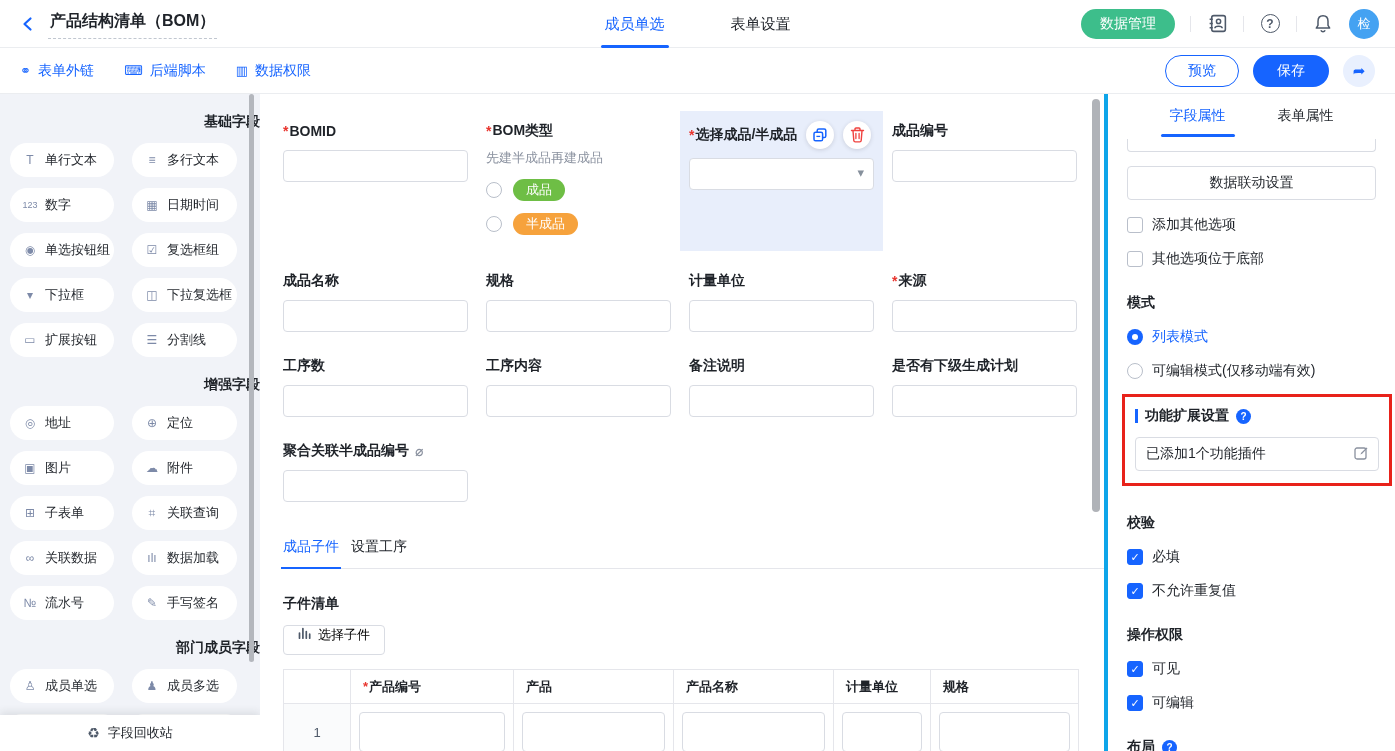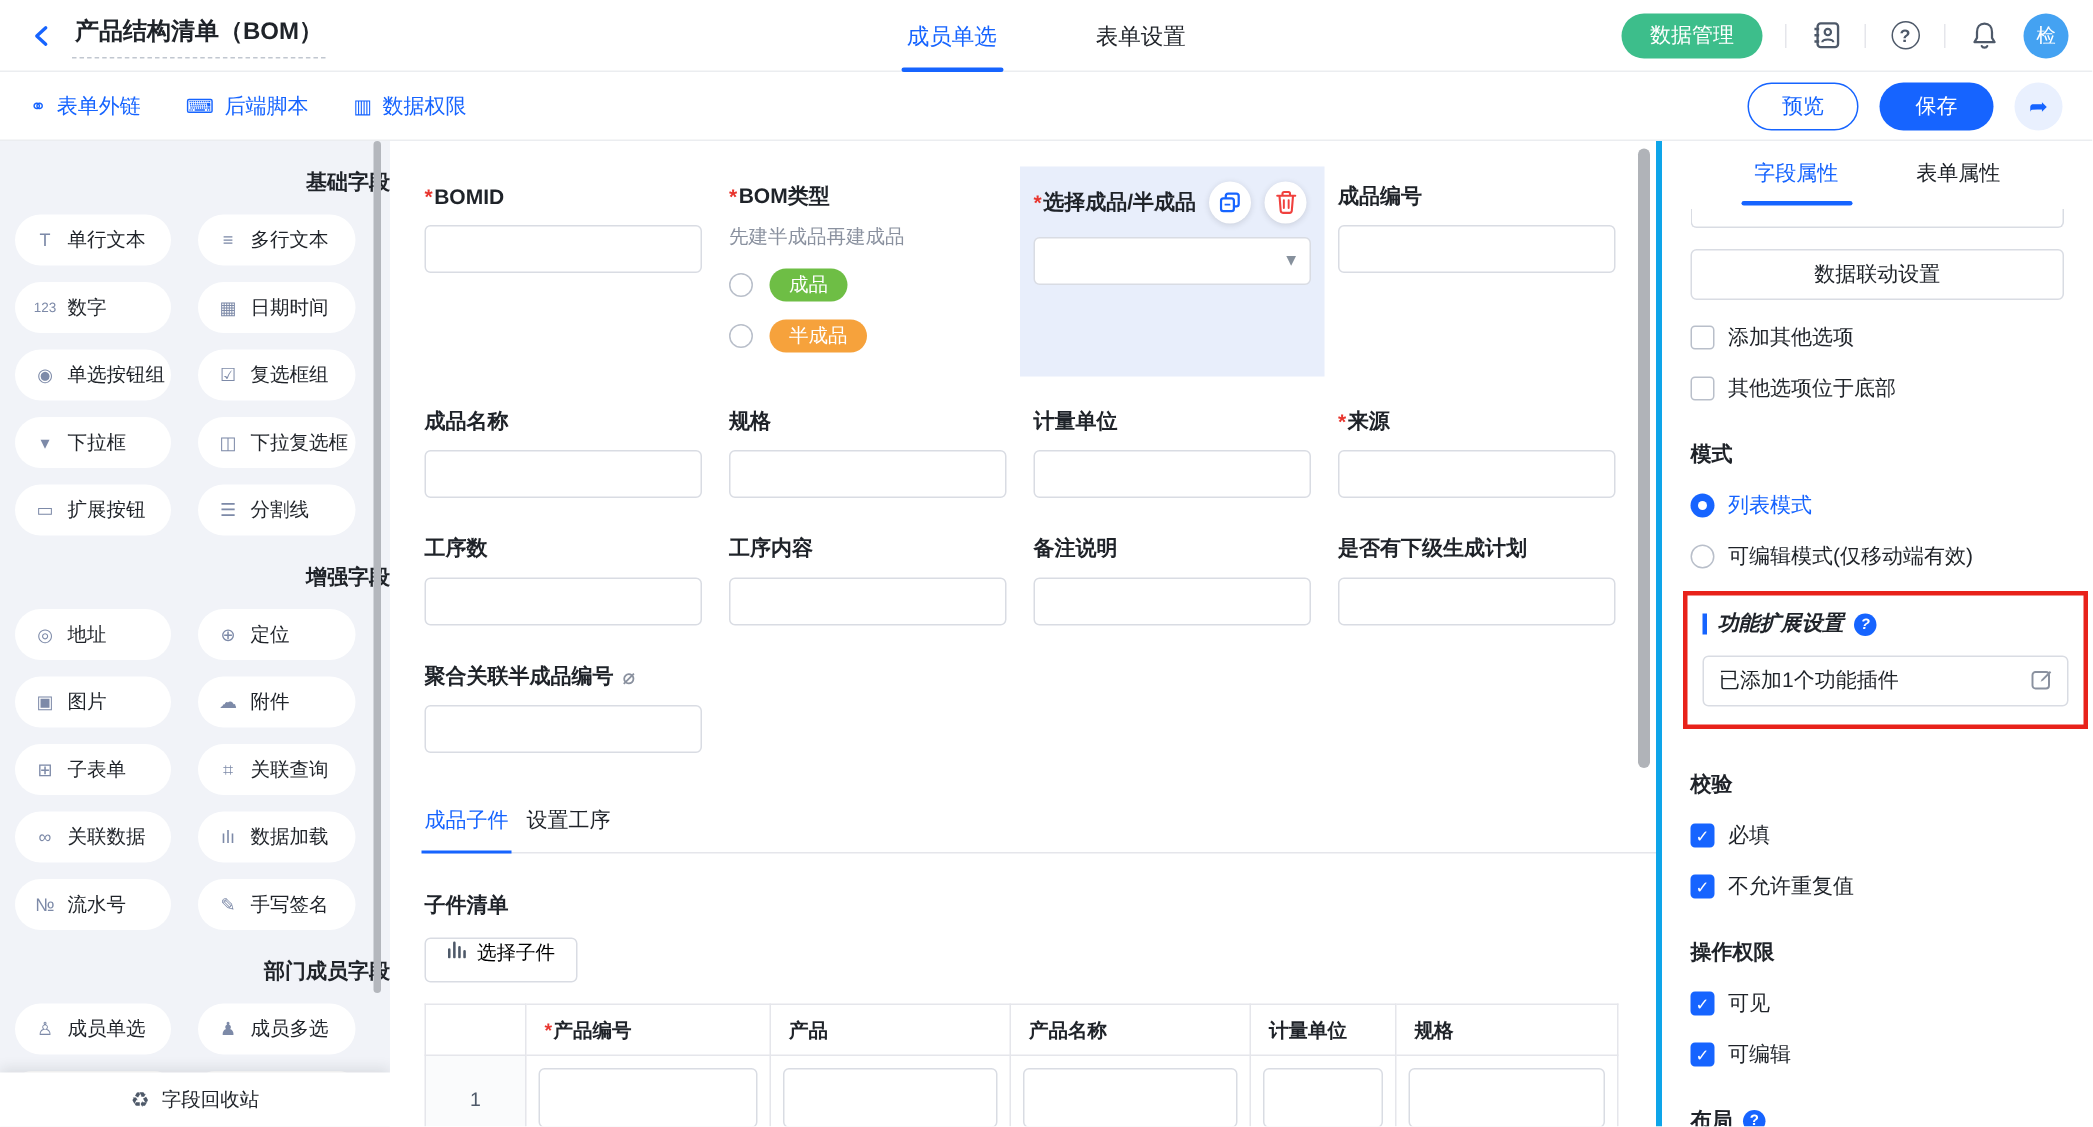--- a/index.html
+++ b/index.html
@@ -97,21 +97,21 @@
   .cb.checked::after { content:"✓"; }
   .p-sec-title { font-size:14px; font-weight:700; margin-top:26px; display:flex; align-items:center; gap:7px; }
   .p-radio { display:flex; align-items:center; gap:9px; margin-top:16px; font-size:14px; cursor:pointer; }
   .pr-on { width:16px; height:16px; border-radius:50%; background:#1664ff; position:relative; flex:none; }
   .pr-on::after { content:""; position:absolute; width:6px; height:6px; border-radius:50%; background:#fff; left:5px; top:5px; }
   .pr-off { width:16px; height:16px; border-radius:50%; border:1px solid #b9bfca; background:#fff; flex:none; }
   .blue-label { color:#1664ff; }
   .qbadge { width:15px; height:15px; border-radius:50%; background:#1664ff; color:#fff; font-size:10px; font-weight:700; display:flex; align-items:center; justify-content:center; flex:none; }
   .qbadge::after { content:"?"; }
   .feature-box { border:3px solid #e8221a; margin:14px -16px 0 -5px; padding:10px 10px 12px 10px; }
-  .feature-title { display:flex; align-items:center; gap:7px; font-size:14px; font-weight:700;font-style:italic; }
+  .feature-title { display:flex; align-items:center; gap:7px; font-size:14px; font-weight:700; }
   .feature-title .bar { width:3px; height:14px; background:#1664ff; flex:none; }
   .feature-input { margin-top:12px; height:34px; border:1px solid #d9dce3; border-radius:4px; display:flex; align-items:center; justify-content:space-between; padding:0 10px; font-size:14px; cursor:pointer; }
   .edit-ic { color:#8a919f; font-size:14px; }
 </style>
 </head>
 <body>
 
 <div class="hdr">
   <span class="hdr-back">
     <svg width="16" height="16" viewBox="0 0 16 16">

